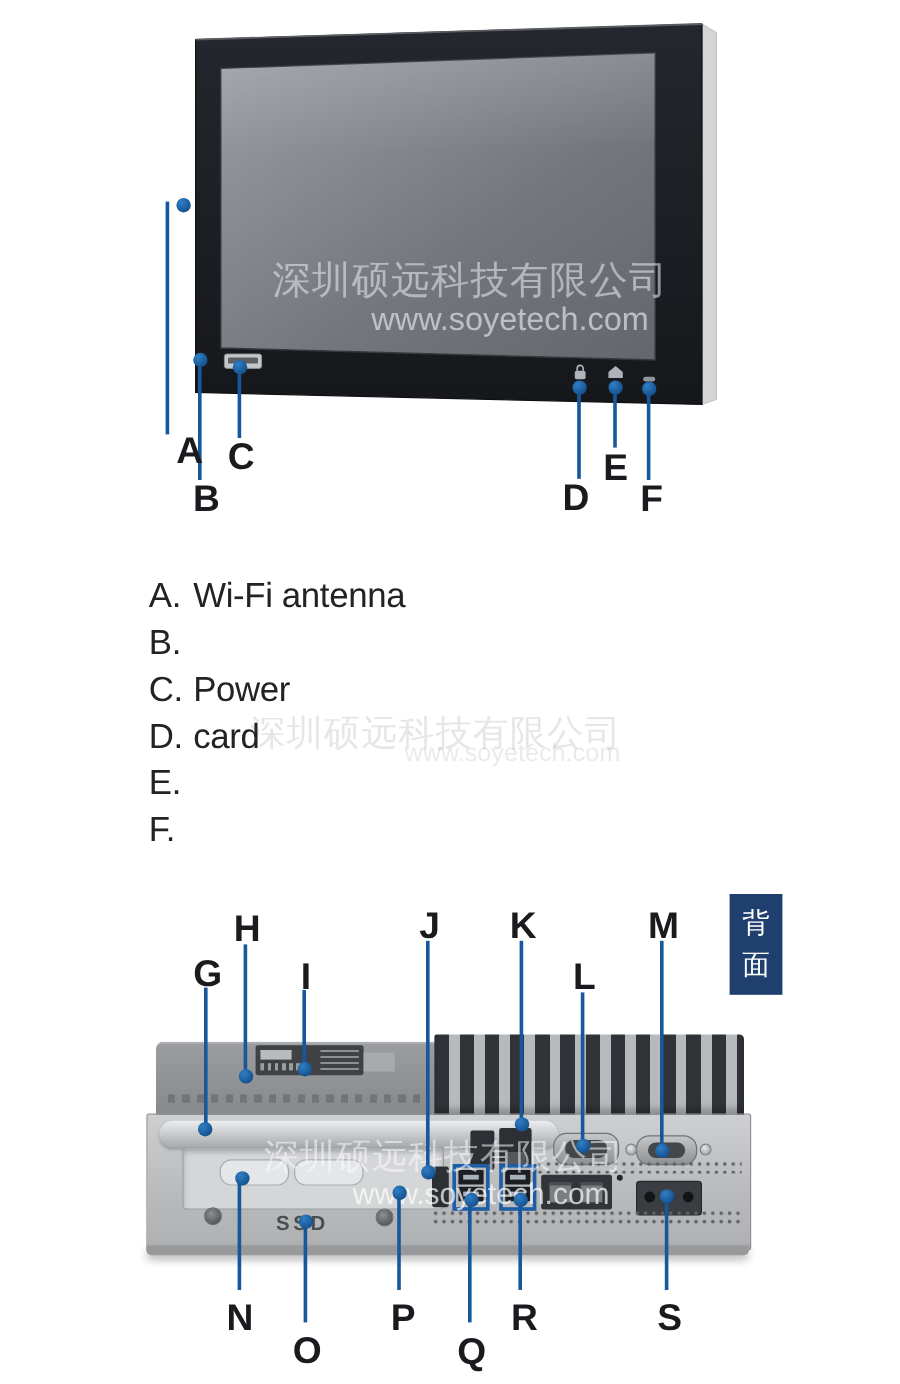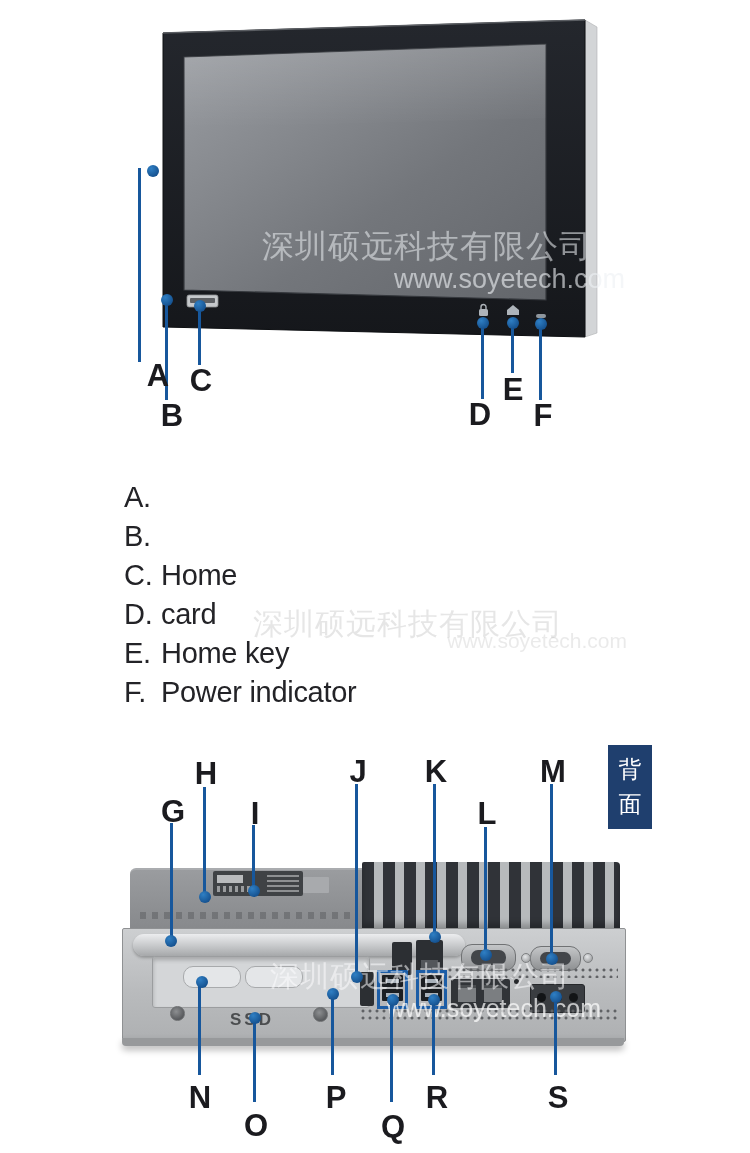--- a/index.html
+++ b/index.html
@@ -8,21 +8,21 @@
   .abs{position:absolute;}
 
   
   .lead{position:absolute;width:3px;background:#17579c;}
   .dot{position:absolute;width:12px;height:12px;border-radius:50%;
        background:radial-gradient(circle at 35% 30%, #2f7fc4, #15518f 75%);}
   .cl{position:absolute;width:36px;text-align:center;font-size:31px;font-weight:bold;
       color:#1b1b1f;line-height:1;}
 
   
-  .wm{position:absolute;text-align:right;white-space:nowrap;pointer-events:none;margin-top:13px;}
+  .wm{position:absolute;text-align:center;white-space:nowrap;pointer-events:none;}
   .wm-front-cn{left:192px;top:212px;width:400px;font-size:32px;color:rgba(225,228,232,0.60);letter-spacing:1px;}
   .wm-front-url{left:225px;top:251px;width:400px;font-size:27px;color:rgba(238,240,243,0.62);}
   .wm-mid-cn{left:163px;top:591px;width:400px;font-size:30px;color:rgba(130,130,130,0.20);letter-spacing:1px;}
   .wm-mid-url{left:227px;top:616px;width:400px;font-size:21px;color:rgba(130,130,130,0.17);}
   .wm-back-cn{left:170px;top:944px;width:400px;font-size:29px;color:rgba(252,252,253,0.55);letter-spacing:1px;}
   .wm-back-url{left:201px;top:981px;width:400px;font-size:25px;color:rgba(255,255,255,0.70);}
 
   
   .legend{position:absolute;left:124px;top:481px;}
   .legend-row{display:flex;height:39px;align-items:flex-start;font-size:29px;color:#232327;letter-spacing:-0.3px;}
@@ -146,39 +146,38 @@
   <div class="cl" style="left:462px;top:399px">D</div>
   <div class="cl" style="left:495px;top:374px">E</div>
   <div class="cl" style="left:525px;top:400px">F</div>
 
   <div class="wm wm-mid-cn">深圳硕远科技有限公司</div>
   <div class="wm wm-mid-url">www.soyetech.com</div>
 
   <div class="legend">
     <div class="legend-row">
       <span class="legend-letter">A.</span>
+      <span>Wi-Fi antenna</span>
     </div>
     <div class="legend-row">
       <span class="legend-letter">B.</span>
     </div>
     <div class="legend-row">
       <span class="legend-letter">C.</span>
-      <span>Home</span>
+      <span>Power</span>
     </div>
     <div class="legend-row">
       <span class="legend-letter">D.</span>
       <span>card</span>
     </div>
     <div class="legend-row">
       <span class="legend-letter">E.</span>
-      <span>Home key</span>
     </div>
     <div class="legend-row">
       <span class="legend-letter">F.</span>
-      <span>Power indicator</span>
     </div>
   </div>
 
   <div class="badge">
     <span>背</span>
     <span>面</span>
   </div>
 
   <div class="bv-top"></div>
   <div class="heatsink"></div>

